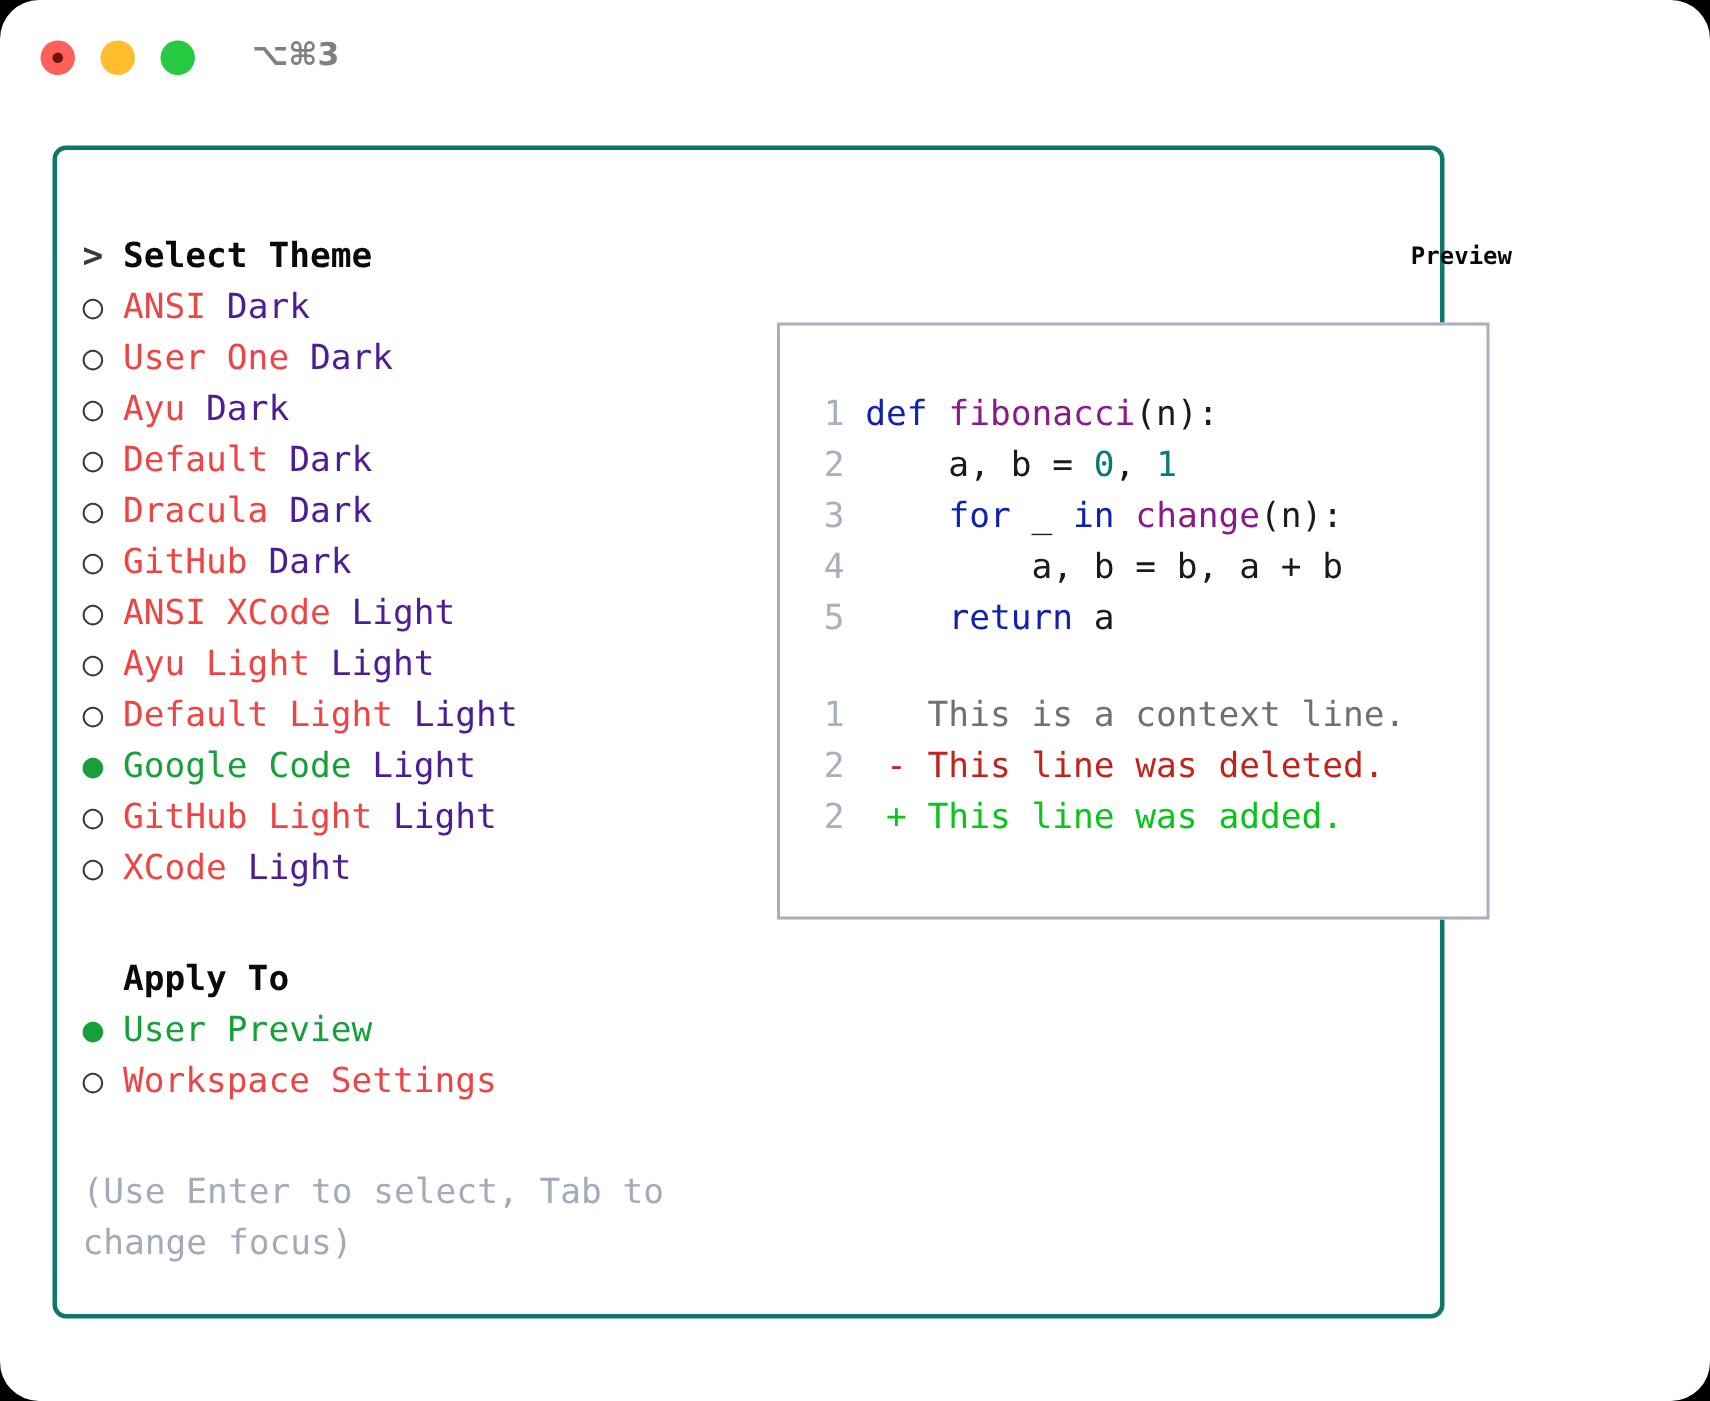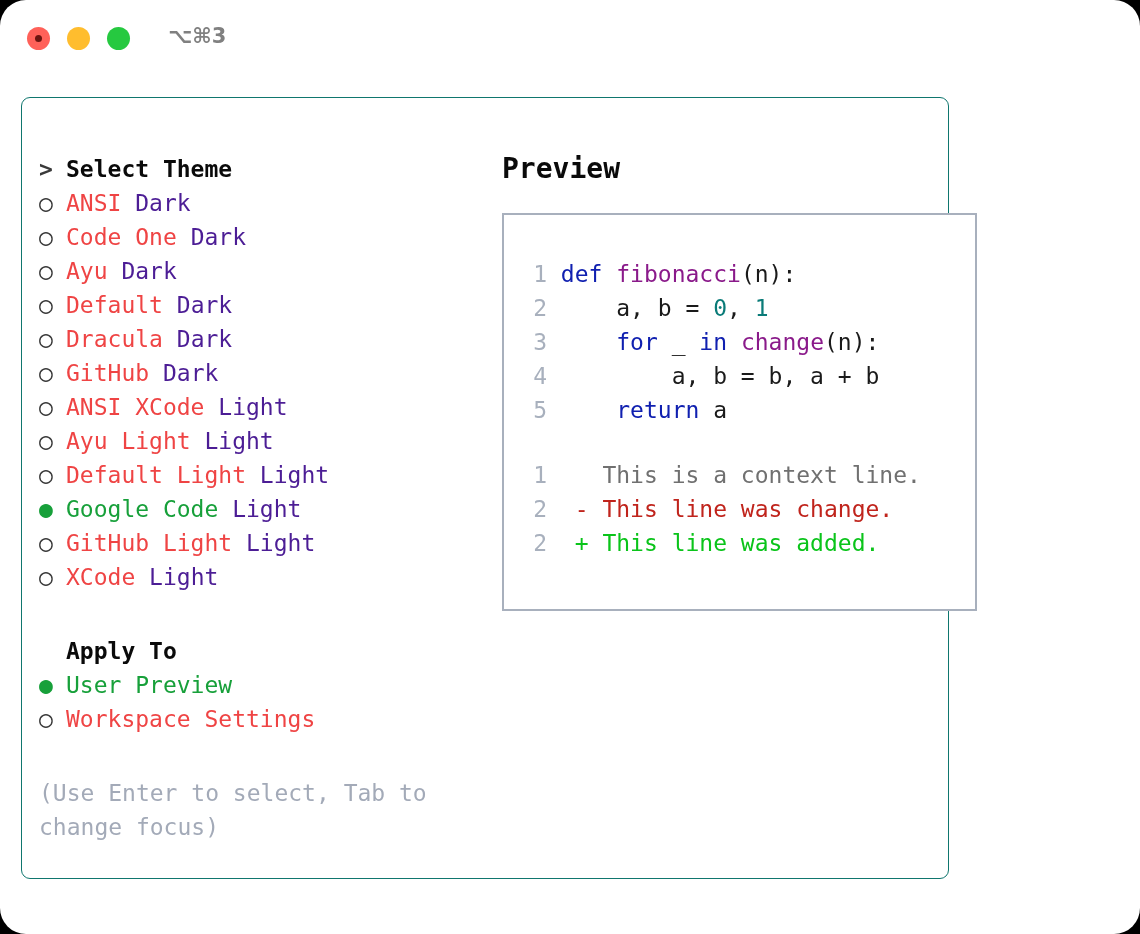--- a/index.html
+++ b/index.html
@@ -55,25 +55,25 @@
     font-size: 21px;
     font-weight: bold;
     color: #808080;
     letter-spacing: 0px;
     font-family: "DejaVu Sans", "Liberation Sans", sans-serif;
   }
 
   
   #panel {
     position: absolute;
-    left: 21px;
+    left: 35px;
     top: 97px;
     width: 928px;
     height: 782px;
-    border: 1px solid #0f766e;
+    border: 3px solid #0f766e;
     border-radius: 9px;
     background: #ffffff;
     box-sizing: border-box;
   }
 
   
   #left-col {
     position: absolute;
     left: 17px;
     top: 54px;
@@ -117,24 +117,25 @@
   }
 
   
   #right-col {
     position: absolute;
     left: 480px;
     top: 54px;
     width: 490px;
   }
   #preview-title {
-    font-size: 28px;
+    font-size: 16px;
     font-weight: bold;
     color: #0a0a0a;
     line-height: 34px;
+    text-align: right;
   }
   #preview-box {
     margin-top: 27px;
     width: 475px;
     height: 398px;
     border: 2px solid #a8b0bd;
     box-sizing: border-box;
     background: #ffffff;
     position: relative;
     padding-left: 12px;
@@ -181,21 +182,21 @@
   </div>
 
   <div id="panel">
 
     <div id="left-col">
 
       <div class="row hdr"><span class="marker">&gt;</span><span>Select Theme</span></div>
 
       <div id="theme-list">
           <div class="row"><span class="marker">○</span><span class="name">ANSI</span><span class="variant"> Dark</span></div>
-          <div class="row"><span class="marker">○</span><span class="name">Code One</span><span class="variant"> Dark</span></div>
+          <div class="row"><span class="marker">○</span><span class="name">User One</span><span class="variant"> Dark</span></div>
           <div class="row"><span class="marker">○</span><span class="name">Ayu</span><span class="variant"> Dark</span></div>
           <div class="row"><span class="marker">○</span><span class="name">Default</span><span class="variant"> Dark</span></div>
           <div class="row"><span class="marker">○</span><span class="name">Dracula</span><span class="variant"> Dark</span></div>
           <div class="row"><span class="marker">○</span><span class="name">GitHub</span><span class="variant"> Dark</span></div>
           <div class="row"><span class="marker">○</span><span class="name">ANSI XCode</span><span class="variant"> Light</span></div>
           <div class="row"><span class="marker">○</span><span class="name">Ayu Light</span><span class="variant"> Light</span></div>
           <div class="row"><span class="marker">○</span><span class="name">Default Light</span><span class="variant"> Light</span></div>
           <div class="row"><span class="marker sel">●</span><span class="name sel">Google Code</span><span class="variant"> Light</span></div>
           <div class="row"><span class="marker">○</span><span class="name">GitHub Light</span><span class="variant"> Light</span></div>
           <div class="row"><span class="marker">○</span><span class="name">XCode</span><span class="variant"> Light</span></div>
@@ -222,21 +223,21 @@
           <div id="code-lines">
               <div class="cline"><span class="lno">1</span><span class="plain"> </span><span class="kw">def</span><span class="plain"> </span><span class="fn">fibonacci</span><span class="plain">(n):</span></div>
               <div class="cline"><span class="lno">2</span><span class="plain"> </span><span class="plain">    a, b = </span><span class="num">0</span><span class="plain">, </span><span class="num">1</span></div>
               <div class="cline"><span class="lno">3</span><span class="plain"> </span><span class="plain">    </span><span class="kw">for</span><span class="plain"> _ </span><span class="kw">in</span><span class="plain"> </span><span class="fn">change</span><span class="plain">(n):</span></div>
               <div class="cline"><span class="lno">4</span><span class="plain"> </span><span class="plain">        a, b = b, a + b</span></div>
               <div class="cline"><span class="lno">5</span><span class="plain"> </span><span class="plain">    </span><span class="kw">return</span><span class="plain"> a</span></div>
             </div>
           <div class="gap"></div>
           <div id="diff-lines">
               <div class="cline"><span class="lno">1</span><span class="d-ctx">    </span><span class="d-ctx">This is a context line.</span></div>
-              <div class="cline"><span class="lno">2</span><span class="d-del">  - </span><span class="d-del">This line was change.</span></div>
+              <div class="cline"><span class="lno">2</span><span class="d-del">  - </span><span class="d-del">This line was deleted.</span></div>
               <div class="cline"><span class="lno">2</span><span class="d-add">  + </span><span class="d-add">This line was added.</span></div>
             </div>
         </div>
       </div>
     </div>
 
   </div>
 </div>
 
 </body></html>

